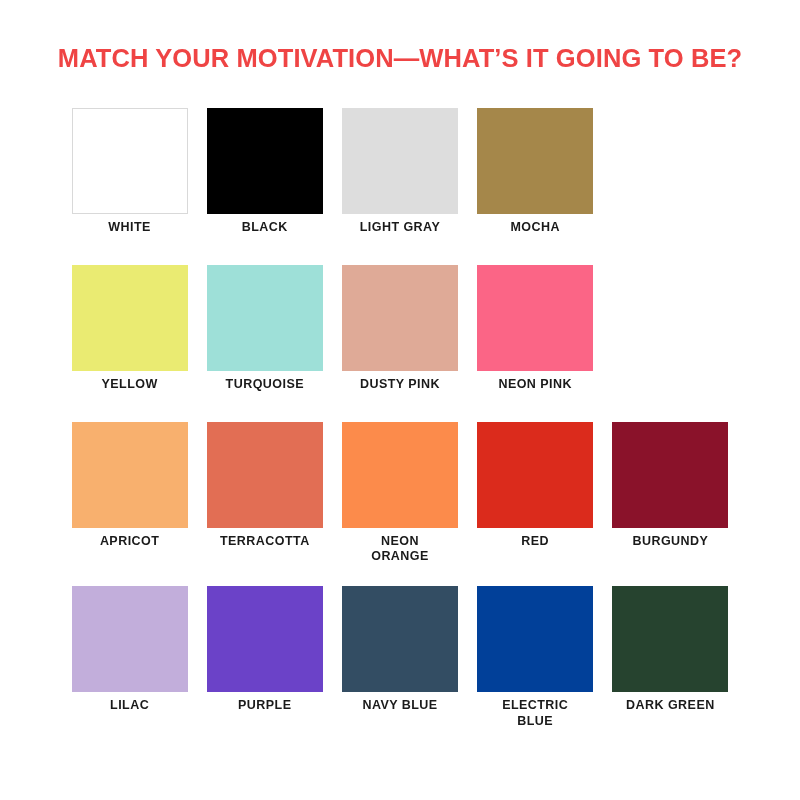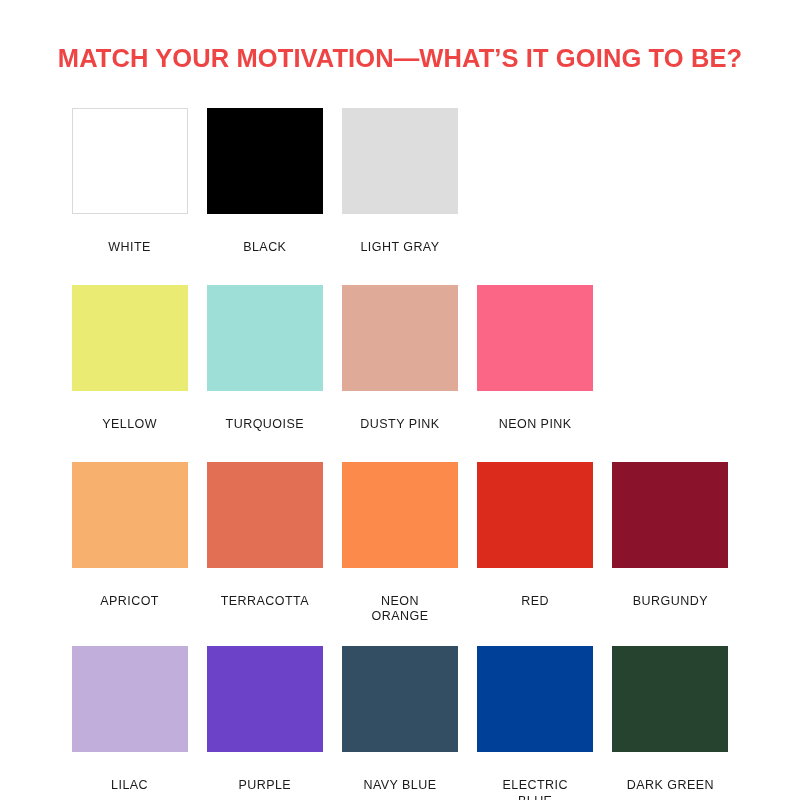--- a/index.html
+++ b/index.html
@@ -50,23 +50,23 @@
   .chip {
     width: 116px;
     height: 106px;
     display: block;
     box-sizing: border-box;
   }
   .chip.bordered {
     border: 1px solid #d9d9d9;
   }
   .swatch-label {
-    margin-top: 26px;
+    margin-top: 6px;
     font-size: 12.5px;
-    font-weight: 400;
+    font-weight: 700;
     letter-spacing: 0.45px;
     color: #1a1a1a;
     text-align: center;
     line-height: 1.25;
     text-transform: uppercase;
     min-height: 16px;
     white-space: pre-line;
   }
   .row-spacer {
     grid-column: 1 / -1;
@@ -88,20 +88,24 @@
         <div class="chip bordered" style="background-color: rgb(255, 255, 255);"></div>
         <div class="swatch-label">WHITE</div>
       </div>
       <div class="swatch-cell">
         <div class="chip" style="background-color: rgb(0, 0, 0);"></div>
         <div class="swatch-label">BLACK</div>
       </div>
       <div class="swatch-cell">
         <div class="chip" style="background-color: rgb(221, 221, 221);"></div>
         <div class="swatch-label">LIGHT GRAY</div>
+      </div>
+      <div class="swatch-cell">
+        <div class="chip" style="background-color: rgb(165, 135, 74);"></div>
+        <div class="swatch-label">MOCHA</div>
       </div>
       <div class="row-spacer"></div>
       <div class="swatch-cell">
         <div class="chip" style="background-color: rgb(234, 235, 114);"></div>
         <div class="swatch-label">YELLOW</div>
       </div>
       <div class="swatch-cell">
         <div class="chip" style="background-color: rgb(158, 224, 216);"></div>
         <div class="swatch-label">TURQUOISE</div>
       </div>

